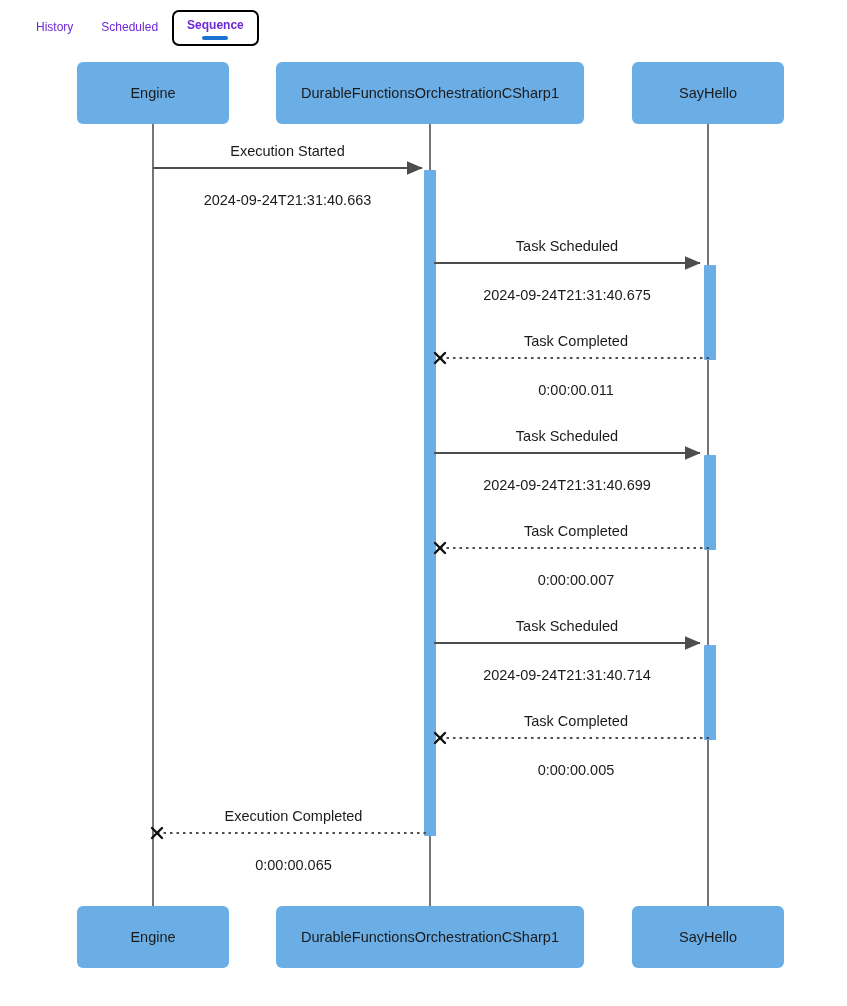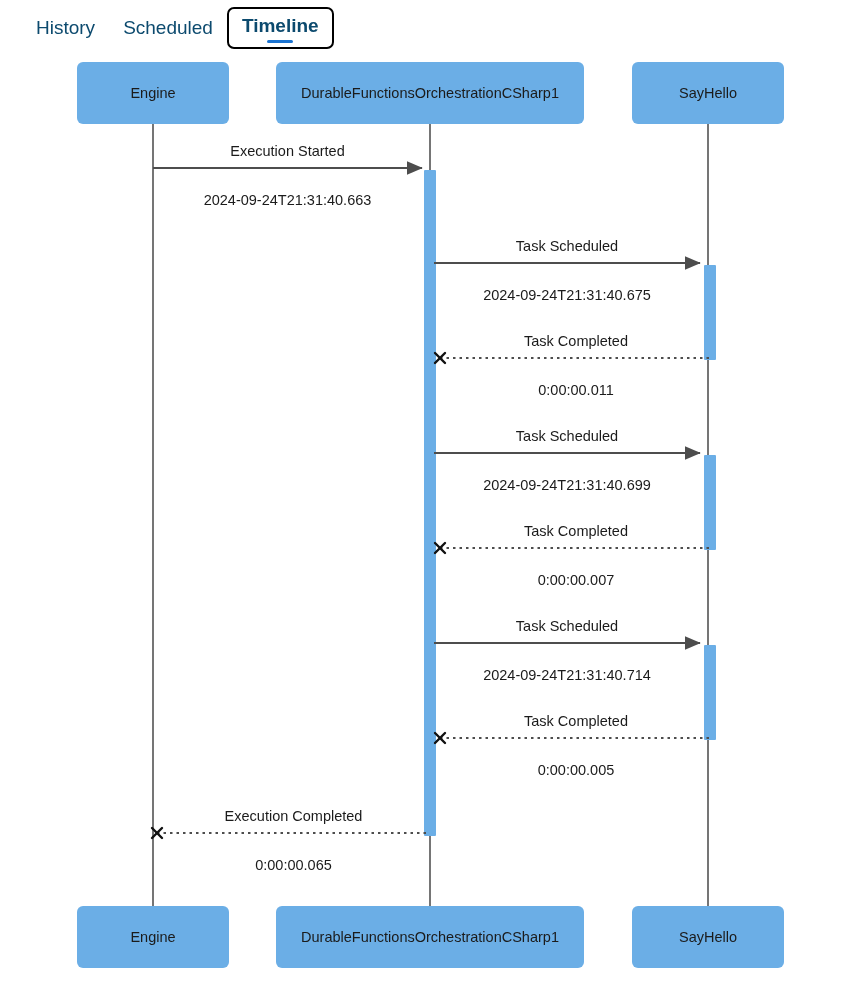--- a/index.html
+++ b/index.html
@@ -24,22 +24,22 @@
     top: 0;
     width: 847px;
     height: 56px;
     display: flex;
     align-items: center;
     gap: 0px;
     padding-left: 22px;
     box-sizing: border-box;
   }
   .tab {
-    font-size: 19px;
-    color: #0c4a6e;
+    font-size: 12px;
+    color: #6d28d9;
     padding: 6px 12px;
     background: transparent;
     border: 2px solid transparent;
     border-radius: 7px;
     line-height: 1.1;
     cursor: pointer;
     white-space: nowrap;
     font-weight: 400;
     position: relative;
   }
@@ -91,21 +91,21 @@
 <body>
 
 <div class="tabbar">
   <div class="tab">
     <span>History</span>
   </div>
   <div class="tab">
     <span>Scheduled</span>
   </div>
   <div class="tab selected">
-    <span>Timeline</span>
+    <span>Sequence</span>
     <span class="underline"></span>
   </div>
 </div>
 
 <div class="canvas">
   <svg id="seq-svg" width="847" height="1006" viewBox="0 0 847 1006" xmlns="http://www.w3.org/2000/svg">
     <defs>
       <marker id="arrowSolid" viewBox="0 0 10 10" refX="9.5" refY="5" markerWidth="8" markerHeight="8" orient="auto-start-reverse">
         <path d="M 0 0.8 L 10 5 L 0 9.2 z" fill="#4d4d4d"></path>
       </marker>

